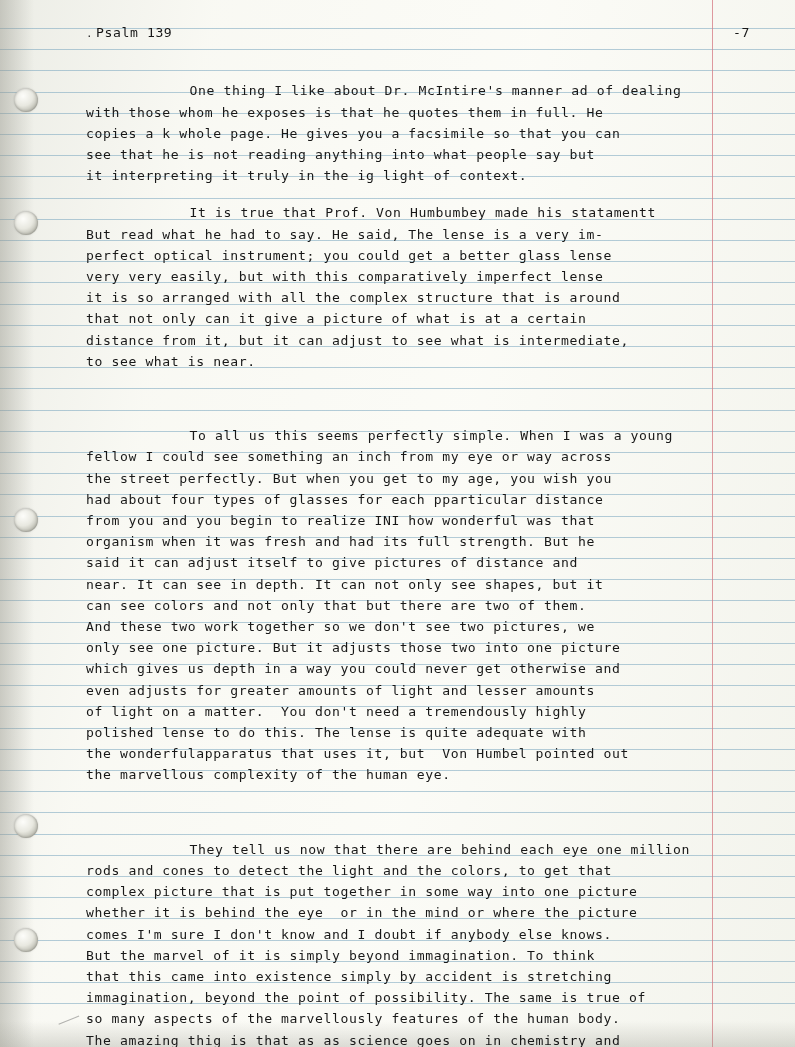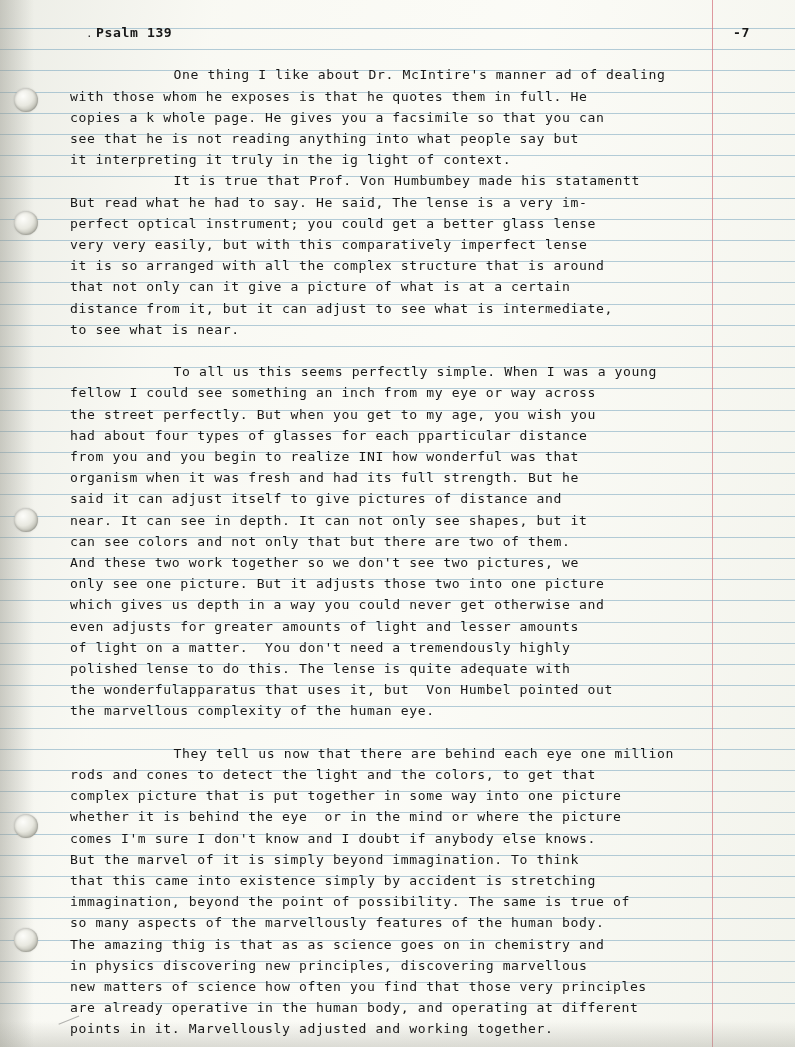--- a/index.html
+++ b/index.html
@@ -88,35 +88,34 @@
     width: 680px;
     font-size: 13.1px;
     line-height: 21.2px;
     letter-spacing: 0.6px;
     color: #181818;
   }
   #header-line {
     position: relative;
     height: 21.2px;
     white-space: pre;
-    font-weight: bold;
   }
   #doc-title {
     position: absolute;
     left: 26px;
     top: 0;
   }
   #page-number {
     position: absolute;
     right: 0;
     top: 0;
   }
   .para {
     white-space: pre-wrap;
-    margin: 0;
+    margin: 16px;
   }
   .spacer { height: 21.2px; }
   .indent { display: inline-block; width: 7.9em; }
   
   #pencil-mark {
     position: absolute;
     left: 56px;
     bottom: 26px;
     width: 22px;
     height: 10px;

